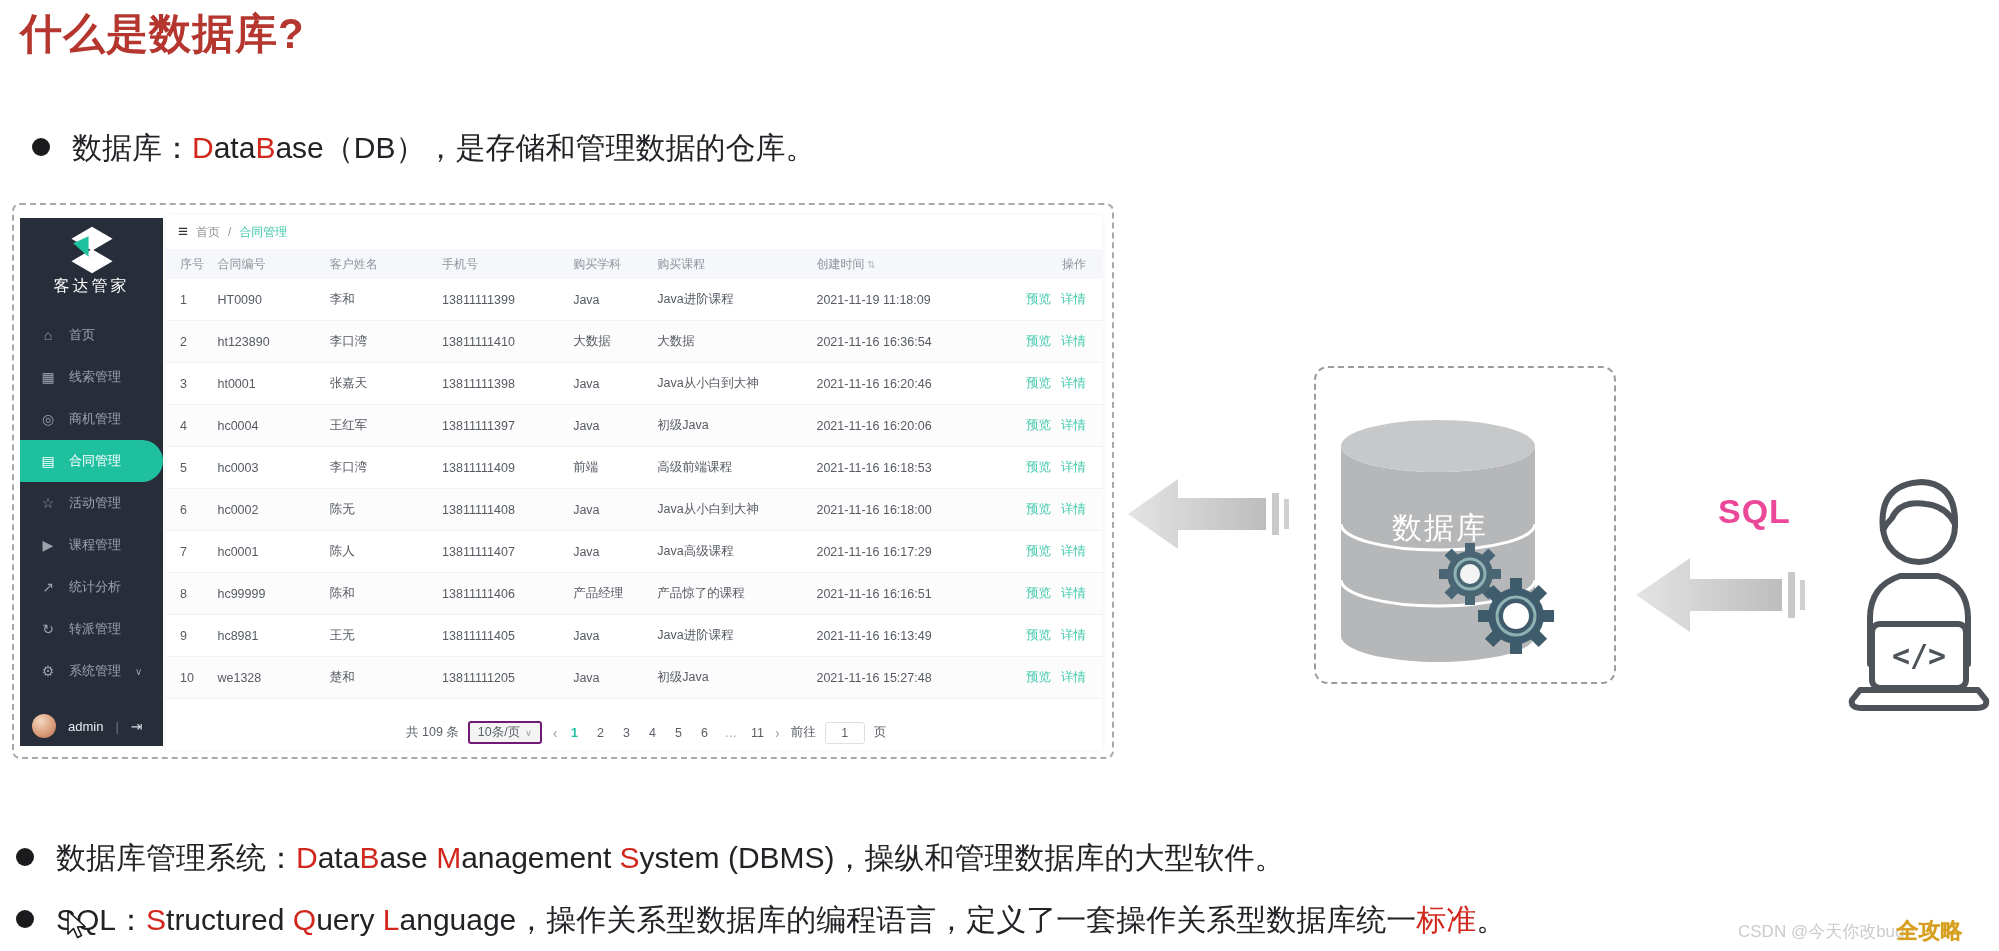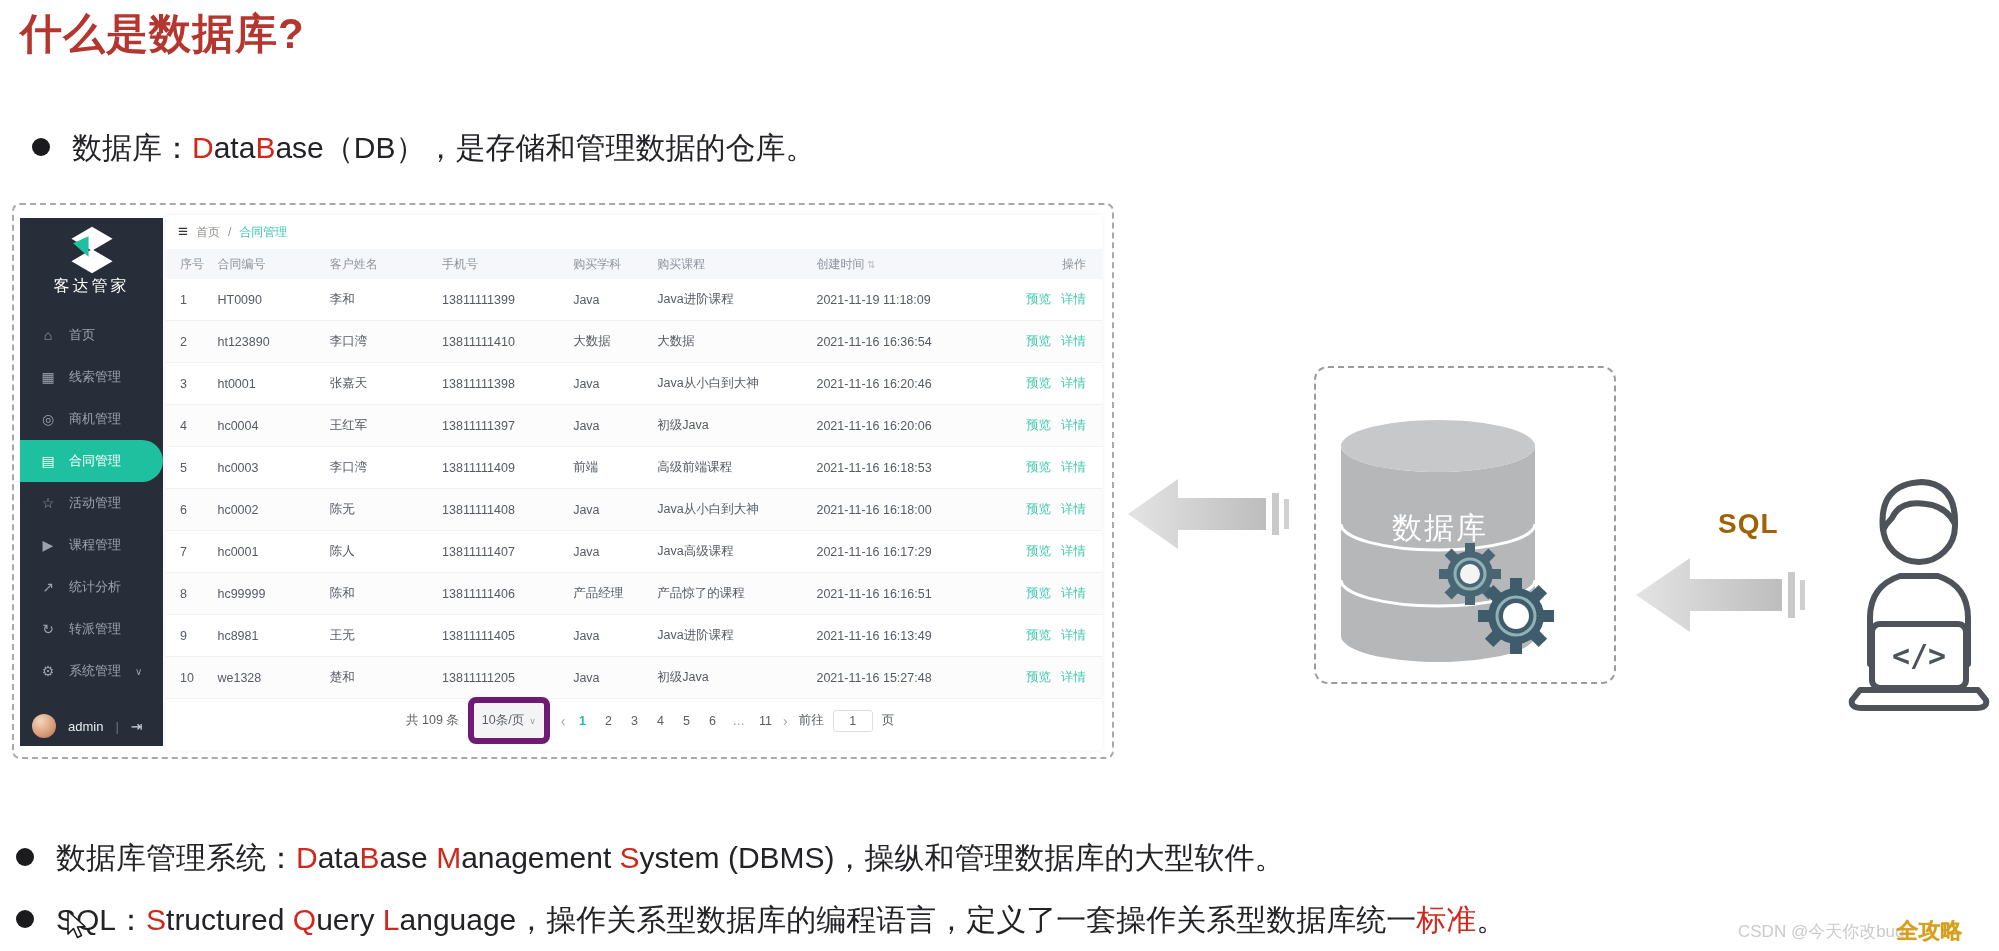--- a/index.html
+++ b/index.html
@@ -39,37 +39,37 @@
   table{border-collapse:collapse;table-layout:fixed;width:100%;}
   thead th{background:#f5f7fa;height:30px;font-size:12px;font-weight:400;color:#8e949e;text-align:left;padding:0;}
   th:first-child,td:first-child{padding-left:14px;}
   tbody td{height:41px;font-size:12.5px;color:#565b63;border-bottom:1px solid #f0f1f3;padding:0;overflow:hidden;white-space:nowrap;}
   tbody tr:nth-child(even) td{background:#fcfcfd;}
   td.ops,th.ops{text-align:right;padding-right:16px;}
   .oplink{color:#3fc8ab;margin-left:10px;cursor:pointer;}
   .sorticon{font-size:10px;color:#b7bcc4;cursor:pointer;}
 
   .pager{position:absolute;left:0;bottom:6px;width:100%;display:flex;align-items:center;gap:9px;padding-left:240px;font-size:12.5px;color:#5a5f66;box-sizing:border-box;}
-  .psize{background:#f4f4f5;border:6px solid #701a75;border-radius:8px;padding:9px 8px;color:#5a5f66;cursor:pointer;}
+  .psize{background:#f4f4f5;border:2px solid #701a75;border-radius:3px;padding:1px 8px;color:#5a5f66;cursor:pointer;}
   .psize .chev2{font-size:9px;color:#9aa0a8;margin-left:5px;}
   .parrow{color:#9aa0a8;cursor:pointer;font-size:14px;padding:0 2px;}
   .pages{display:flex;gap:14px;}
   .pnum{cursor:pointer;min-width:12px;text-align:center;}
   .pactive{color:#1ec0a0;font-weight:700;}
   .pell{color:#9aa0a8;cursor:default;}
   .jumpbox{display:inline-block;min-width:26px;text-align:center;border:1px solid #dcdfe6;border-radius:3px;padding:3px 6px;background:#fff;cursor:text;}
 
   
   .dbbox{position:absolute;left:1314px;top:366px;width:298px;height:314px;border:2px dashed #9b9b9b;border-radius:14px;}
   .cyl{position:absolute;left:20px;top:50px;}
   .dblabel{position:absolute;left:34px;top:140px;width:180px;text-align:center;color:#fff;font-size:30px;letter-spacing:2px;}
   .gears{position:absolute;left:118px;top:172px;}
   .arrow-left{position:absolute;left:1126px;top:477px;}
   .arrow-sql{position:absolute;left:1634px;top:556px;}
-  .sqltext{position:absolute;left:1718px;top:508px;font-size:28px;font-weight:800;color:#a16207;letter-spacing:1px;}
+  .sqltext{position:absolute;left:1718px;top:492px;font-size:34px;font-weight:800;color:#ec4899;letter-spacing:1px;}
   .person{position:absolute;left:1848px;top:468px;}
 
   
   .watermark{position:absolute;left:1738px;top:916px;display:flex;align-items:center;white-space:nowrap;}
   .wm-gray{color:#cbcbcb;font-size:17px;}
   .wm-gold{color:#d79f1f;font-size:22px;font-weight:800;margin-left:-8px;text-shadow:0 0 1px #d79f1f;}
   .cursor{position:absolute;left:66px;top:910px;}
 </style>
 </head>
 <body>

